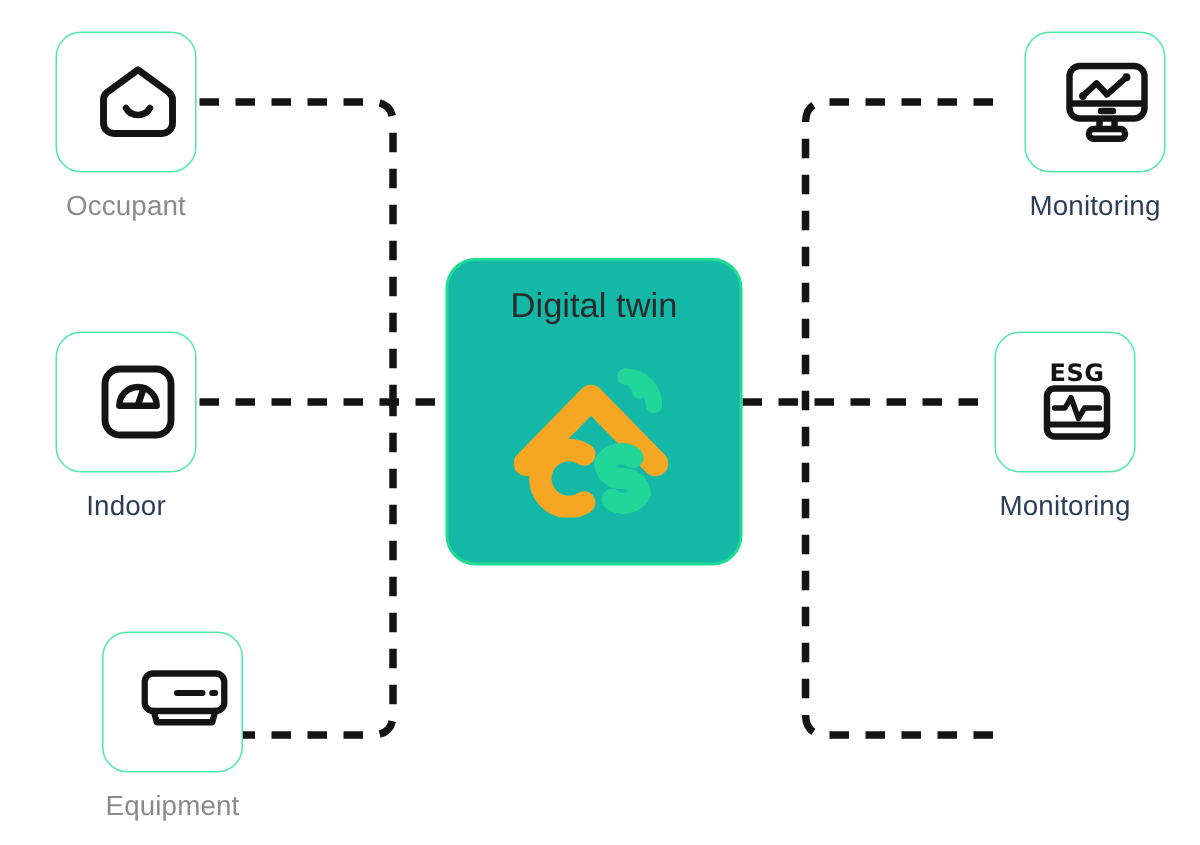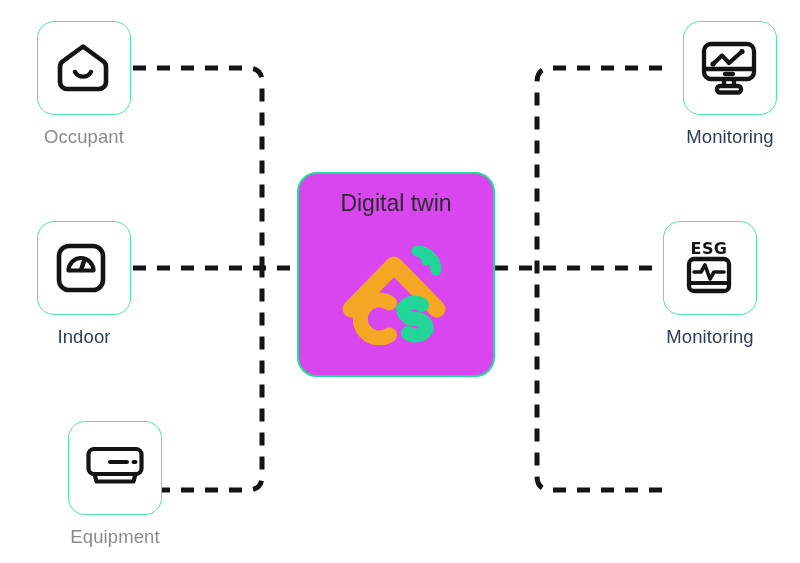--- a/index.html
+++ b/index.html
@@ -42,21 +42,21 @@
   }
   .icon-box {
     width: 94px;
     height: 94px;
     box-sizing: border-box;
     border: 1.6px solid #4de9ab;
     border-radius: 17px;
     background: #ffffff;
     display: flex;
     align-items: center;
-    justify-content: flex-start;
+    justify-content: center;
     position: relative;
     padding-left: 16px;
   }
   .icon-box svg { display: block; }
   .node-label {
     margin-top: 13px;
     font-size: 18.5px;
     line-height: 1;
     letter-spacing: .1px;
     white-space: nowrap;
@@ -67,21 +67,21 @@
   
   #center-card {
     position: absolute;
     left: 297px;
     top: 172px;
     width: 198px;
     height: 205px;
     box-sizing: border-box;
     border: 2px solid #1fdc93;
     border-radius: 20px;
-    background: #d946ef;
+    background: #14b8a6;
     display: flex;
     flex-direction: column;
     align-items: center;
   }
   #center-title {
     margin-top: 18px;
     font-size: 23px;
     color: #2b2b2b;
     line-height: 1;
     white-space: nowrap;

